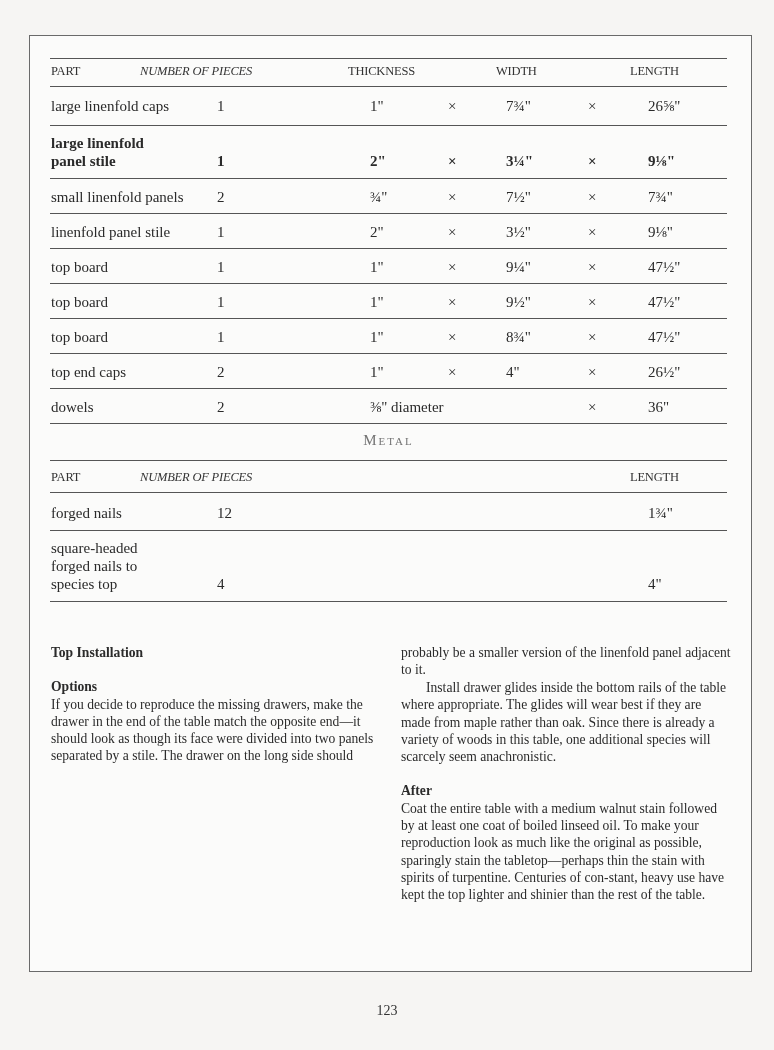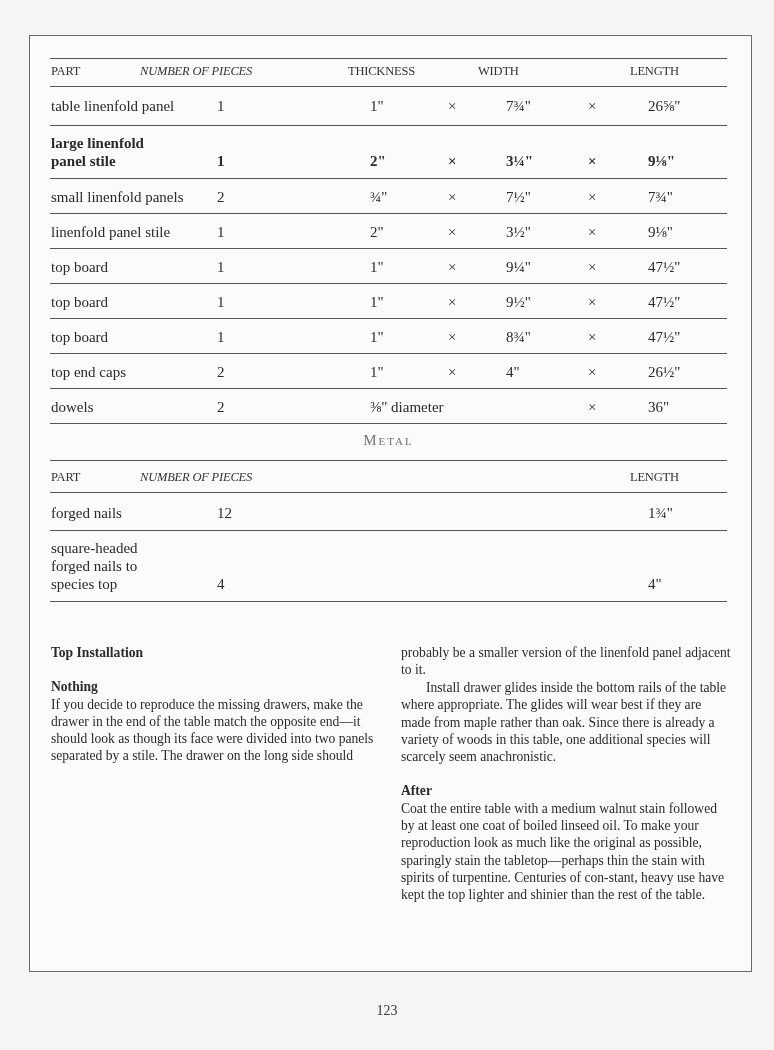--- a/index.html
+++ b/index.html
@@ -21,21 +21,21 @@
   .cell { position: absolute; bottom: 0; white-space: nowrap; }
   .c-part { left: 1px; }
   .c-num { left: 167px; }
   .c-thk { left: 320px; }
   .c-x1 { left: 398px; }
   .c-wid { left: 456px; }
   .c-x2 { left: 538px; }
   .c-len { left: 598px; }
   .h-num { left: 90px; font-style: italic; }
   .h-thk { left: 298px; }
-  .h-wid { left: 428px; font-family: Liberation Serif, serif; }
+  .h-wid { left: 446px; font-family: Liberation Serif, serif; }
   .h-len { left: 580px; }
   .m-num { left: 167px; }
   .m-len { left: 598px; }
   .section-title {
     position: absolute; left: 0; width: 677px; text-align: center;
     font-size: 15px; letter-spacing: 2px; font-variant: small-caps; color: #737373;
   }
   .cols { position: absolute; top: 644px; font-size: 13.6px; line-height: 17.3px; color: #2b2b2b; }
   .col-left { left: 51px; width: 330px; }
   .col-right { left: 401px; width: 330px; }
@@ -55,21 +55,21 @@
   <div class="row hdr" style="top:62px; height:18px;">
     <span class="cell c-part">PART</span>
     <span class="cell h-num">NUMBER OF PIECES</span>
     <span class="cell h-thk">THICKNESS</span>
     <span class="cell h-wid">WIDTH</span>
     <span class="cell h-len">LENGTH</span>
   </div>
   <div class="rule" style="top:86px;"></div>
 
   <div class="row" style="top:96px; height:19px;">
-    <span class="cell c-part">table linenfold panel</span>
+    <span class="cell c-part">large linenfold caps</span>
     <span class="cell c-num">1</span>
     <span class="cell c-thk">1"</span>
     <span class="cell c-x1">×</span>
     <span class="cell c-wid">7¾"</span>
     <span class="cell c-x2">×</span>
     <span class="cell c-len">26⅝"</span>
   </div>
   <div class="rule" style="top:125px;"></div>
 
   <div class="row" style="top:134px; height:36px;font-weight:bold;">
@@ -183,21 +183,21 @@
     <span class="cell c-part">species top</span>
     <span class="cell m-num">4</span>
     <span class="cell m-len">4"</span>
   </div>
   <div class="rule" style="top:601px;"></div>
 </div>
 
 <div class="cols col-left">
   <h3>Top Installation</h3>
   <div class="gap"></div>
-  <h3>Nothing</h3>
+  <h3>Options</h3>
   <p id="options-p1" style="height:69px; overflow:hidden;">If you decide to reproduce the missing drawers, make the drawer in the end of the table match the opposite end—it should look as though its face were divided into two panels separated by a stile. The drawer on the long side should probably be a smaller version of the linenfold panel adjacent to it.</p>
 </div>
 
 <div class="cols col-right">
   <p id="options-p1-cont" style="height:35px; overflow:hidden; position:relative;">
       <span id="cont-inner" style="position: absolute; left: 0px; width: 330px; top: -69px;">If you decide to reproduce the missing drawers, make the drawer in the end of the table match the opposite end—it should look as though its face were divided into two panels separated by a stile. The drawer on the long side should probably be a smaller version of the linenfold panel adjacent to it.</span>
     </p>
   <p class="indent">Install drawer glides inside the bottom rails of the table where appropriate. The glides will wear best if they are made from maple rather than oak. Since there is already a variety of woods in this table, one additional species will scarcely seem anachronistic.</p>
   <div class="gap"></div>
   <h3>After</h3>

